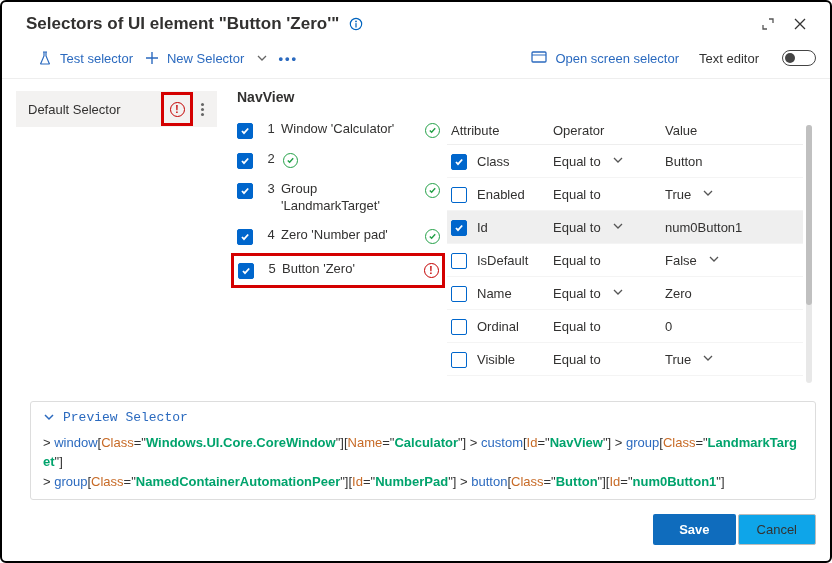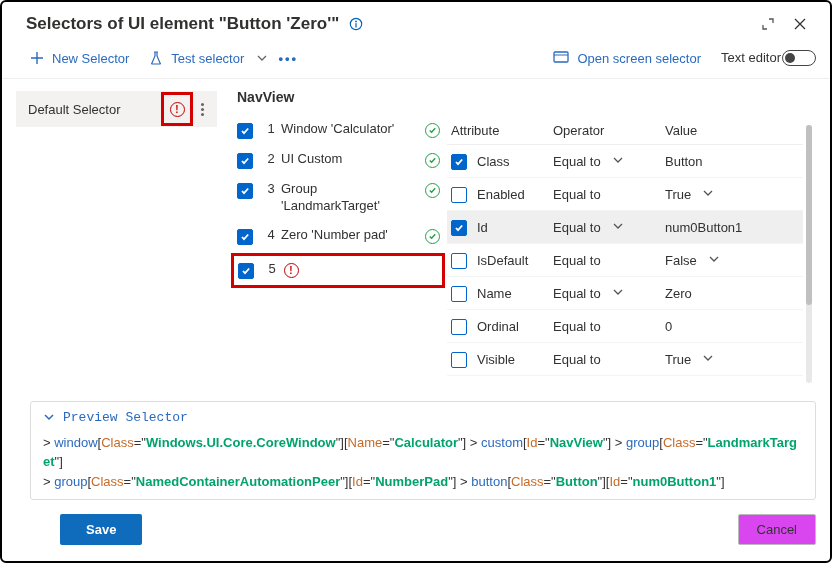--- a/index.html
+++ b/index.html
@@ -11,21 +11,21 @@
   .header .info-icon { color: #0064bf; margin-left: 10px; display: inline-flex; }
   .hbtn { width: 32px; height: 24px; display: inline-flex; align-items: center; justify-content: center; color: #555; }
   .hbtn svg { display: block; }
   .toolbar { display: flex; align-items: center; padding: 6px 14px 8px 22px; border-bottom: 1px solid #eee; }
   .tbtn { display: inline-flex; align-items: center; gap: 8px; padding: 4px 6px; color: #2b6abf; font-size: 13px; cursor: pointer; }
   .tbtn.sep { margin-left: 8px; }
   .tbtn .ico { display: inline-flex; }
   .t-caret { display: inline-flex; align-items: center; justify-content: center; width: 24px; height: 24px; color: #666; }
   .dots { color: #2b6abf; letter-spacing: 2px; font-weight: 700; width: 28px; text-align: center; }
   .toolbar .spacer { flex: 1; }
-  .text-edit { display: inline-flex; gap: 1px; color: #333; font-size: 13px; }
+  .text-edit { display: inline-flex; align-items: center; gap: 23px; color: #333; font-size: 13px; }
   .toggle { width: 34px; height: 16px; border: 1.2px solid #444; border-radius: 10px; position: relative; }
   .toggle::after { content: ""; position: absolute; width: 10px; height: 10px; border-radius: 50%; background: #444; left: 2px; top: 1.5px; }
   .body { flex: 1; display: flex; min-height: 0; }
   .sidebar { width: 225px; padding: 12px 0; }
   .sb-row { display: flex; align-items: center; height: 36px; background: #f3f2f1; margin: 0 10px 0 14px; padding: 0 6px 0 12px; }
   .sb-label { font-size: 13px; }
   .sb-spacer { flex: 1; }
   .err-box { width: 32px; height: 34px; display: flex; align-items: center; justify-content: center; border: 3px solid #d40000; }
   .err-box .exclaim { width: 15px; height: 15px; border: 1.5px solid #c40000; border-radius: 50%; display: flex; align-items: center; justify-content: center; color: #c40000; font-size: 10px; font-weight: 700; }
   .vdots { display: flex; flex-direction: column; align-items: center; justify-content: center; gap: 2px; width: 18px; }
@@ -57,23 +57,23 @@
   .scroll { width: 12px; display: flex; flex-direction: column; align-items: center; }
   .scroll .track { width: 6px; flex: 1; background: #e8e8e8; border-radius: 3px; margin-top: 36px; margin-bottom: 8px; position: relative; }
   .scroll .thumb { position: absolute; top: 0; width: 6px; background: #c0c0c0; border-radius: 3px; height: 70%; }
   .preview-box { margin: 10px 14px 0 28px; border: 1px solid #ddd; border-radius: 3px; padding: 8px 12px; }
   .prev-hdr { display: flex; align-items: center; gap: 8px; color: #2b6abf; font-size: 13px; padding-bottom: 8px; cursor: pointer; font-family: Liberation Mono, monospace; }
   .codep { font-family: "Segoe UI", sans-serif; font-size: 13px; line-height: 1.5; word-break: break-all; }
   .codep .op { color: #333; }
   .codep .tag { color: #2b6abf; }
   .codep .attr { color: #c76a26; }
   .codep .val { color: #00a36c; font-weight: bold; }
-  .footer { display: flex; justify-content: space-between; gap: 24px; padding: 14px 14px 16px 14px; margin-left: 44px; }
+  .footer { display: flex; justify-content: flex-end; gap: 2px; padding: 14px 14px 16px 14px; margin-left: 44px; }
   .btn-primary { background: #0f6cbd; color: #fff; border: none; padding: 7px 26px; font-size: 13px; font-weight: 600; border-radius: 2px; cursor: pointer; }
-  .btn-secondary { background: #d946ef; color: #333; border: 1px solid #bbb; padding: 7px 18px; font-size: 13px; border-radius: 2px; cursor: pointer; }
+  .btn-secondary { background: #0ea5e9; color: #333; border: 1px solid #bbb; padding: 7px 18px; font-size: 13px; border-radius: 2px; cursor: pointer; }
 </style>
 </head>
 <body>
 
 <div class="modal">
 
   <div class="header">
     <span class="header-title">Selectors of UI element "Button 'Zero'"</span>
     <span class="info-icon">
       <svg width="14" height="14" viewBox="0 0 16 16">
@@ -89,35 +89,35 @@
         </svg>
     </span>
     <span class="hbtn">
       <svg width="12" height="12" viewBox="0 0 12 12">
           <path d="M1 1 L11 11 M11 1 L1 11" stroke="#333" stroke-width="1.3"></path>
         </svg>
     </span>
   </div>
 
   <div class="toolbar">
+    <span class="tbtn sep">
+      <span class="ico">
+        <svg width="14" height="14" viewBox="0 0 14 14">
+            <path d="M5 1 H9 M6 1 V5 L3 12 Q2 13 3.5 13 H10.5 Q12 13 11 12 L8 5 V1" fill="none" stroke="#2b6abf" stroke-width="1.2"></path>
+          </svg>
+      </span>
+      <span>Test selector</span>
+    </span>
     <span class="tbtn">
       <span class="ico">
         <svg width="14" height="14" viewBox="0 0 14 14">
             <path d="M7 1 V13 M1 7 H13" stroke="#2b6abf" stroke-width="1.4"></path>
           </svg>
       </span>
       <span>New Selector</span>
-    </span>
-    <span class="tbtn sep">
-      <span class="ico">
-        <svg width="14" height="14" viewBox="0 0 14 14">
-            <path d="M5 1 H9 M6 1 V5 L3 12 Q2 13 3.5 13 H10.5 Q12 13 11 12 L8 5 V1" fill="none" stroke="#2b6abf" stroke-width="1.2"></path>
-          </svg>
-      </span>
-      <span>Test selector</span>
     </span>
     <span class="t-caret">
       <svg width="10" height="10" viewBox="0 0 10 10">
           <path d="M1 3 L5 7 L9 3" fill="none" stroke="#666" stroke-width="1.3"></path>
         </svg>
     </span>
     <span class="dots">•••</span>
     <span class="spacer"></span>
     <span class="tbtn">
       <span class="ico">
@@ -172,21 +172,20 @@
                 </span>
               </span>
             </div>
             <div class="el-row">
               <span class="chk checked">
                 <svg width="10" height="10" viewBox="0 0 10 10">
                   <path d="M2 5 L4 7.2 L8.2 2.5" fill="none" stroke="#fff" stroke-width="1.8"></path>
                 </svg>
               </span>
               <span class="el-idx">2</span>
-              <span class="el-label">UI Custom</span>
               <span class="el-status">
                 <span class="ok-ico">
                   <svg width="9" height="9" viewBox="0 0 10 10">
                     <path d="M2 5 L4 7 L8 2.5" fill="none" stroke="#24a148" stroke-width="1.6"></path>
                   </svg>
                 </span>
               </span>
             </div>
             <div class="el-row">
               <span class="chk checked">
@@ -220,20 +219,21 @@
                 </span>
               </span>
             </div>
             <div class="el-row highlight">
               <span class="chk checked">
                 <svg width="10" height="10" viewBox="0 0 10 10">
                   <path d="M2 5 L4 7.2 L8.2 2.5" fill="none" stroke="#fff" stroke-width="1.8"></path>
                 </svg>
               </span>
               <span class="el-idx">5</span>
+              <span class="el-label">Button 'Zero'</span>
               <span class="el-status">
                 <span class="err-ico">!</span>
               </span>
             </div>
           </div>
       </div>
 
       <div class="attrs">
         <div class="attr-table">
           <div class="ahdr">

